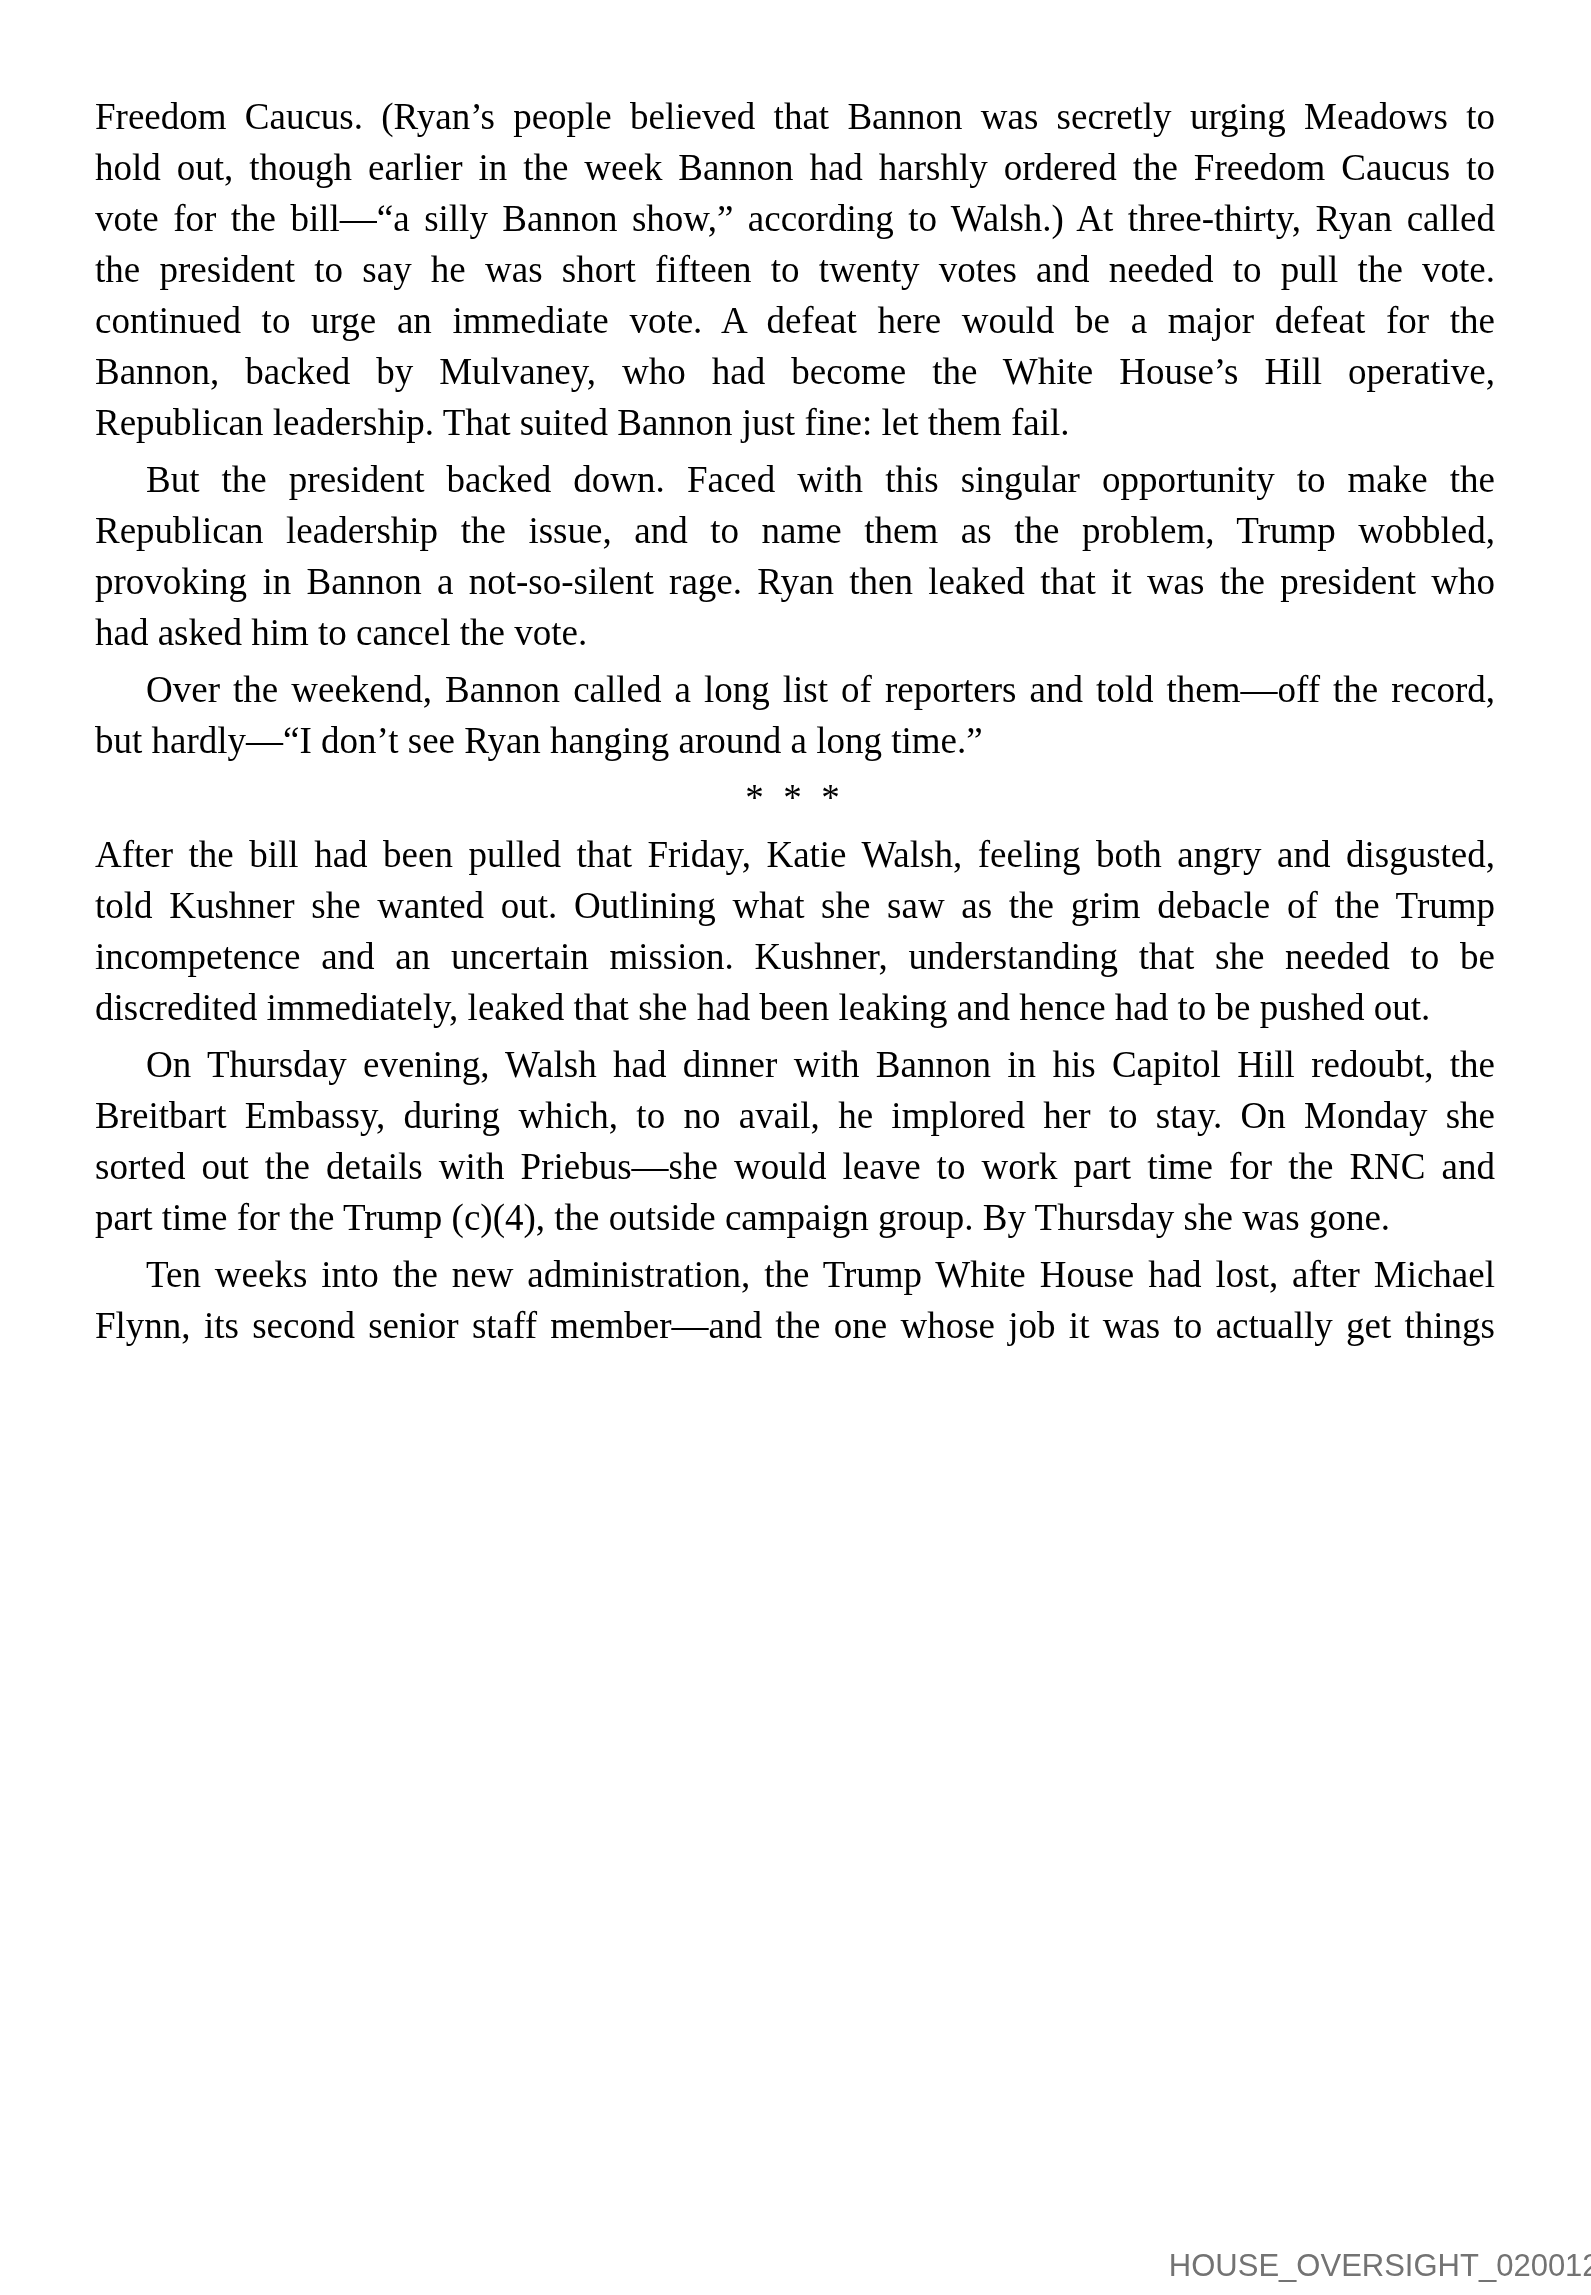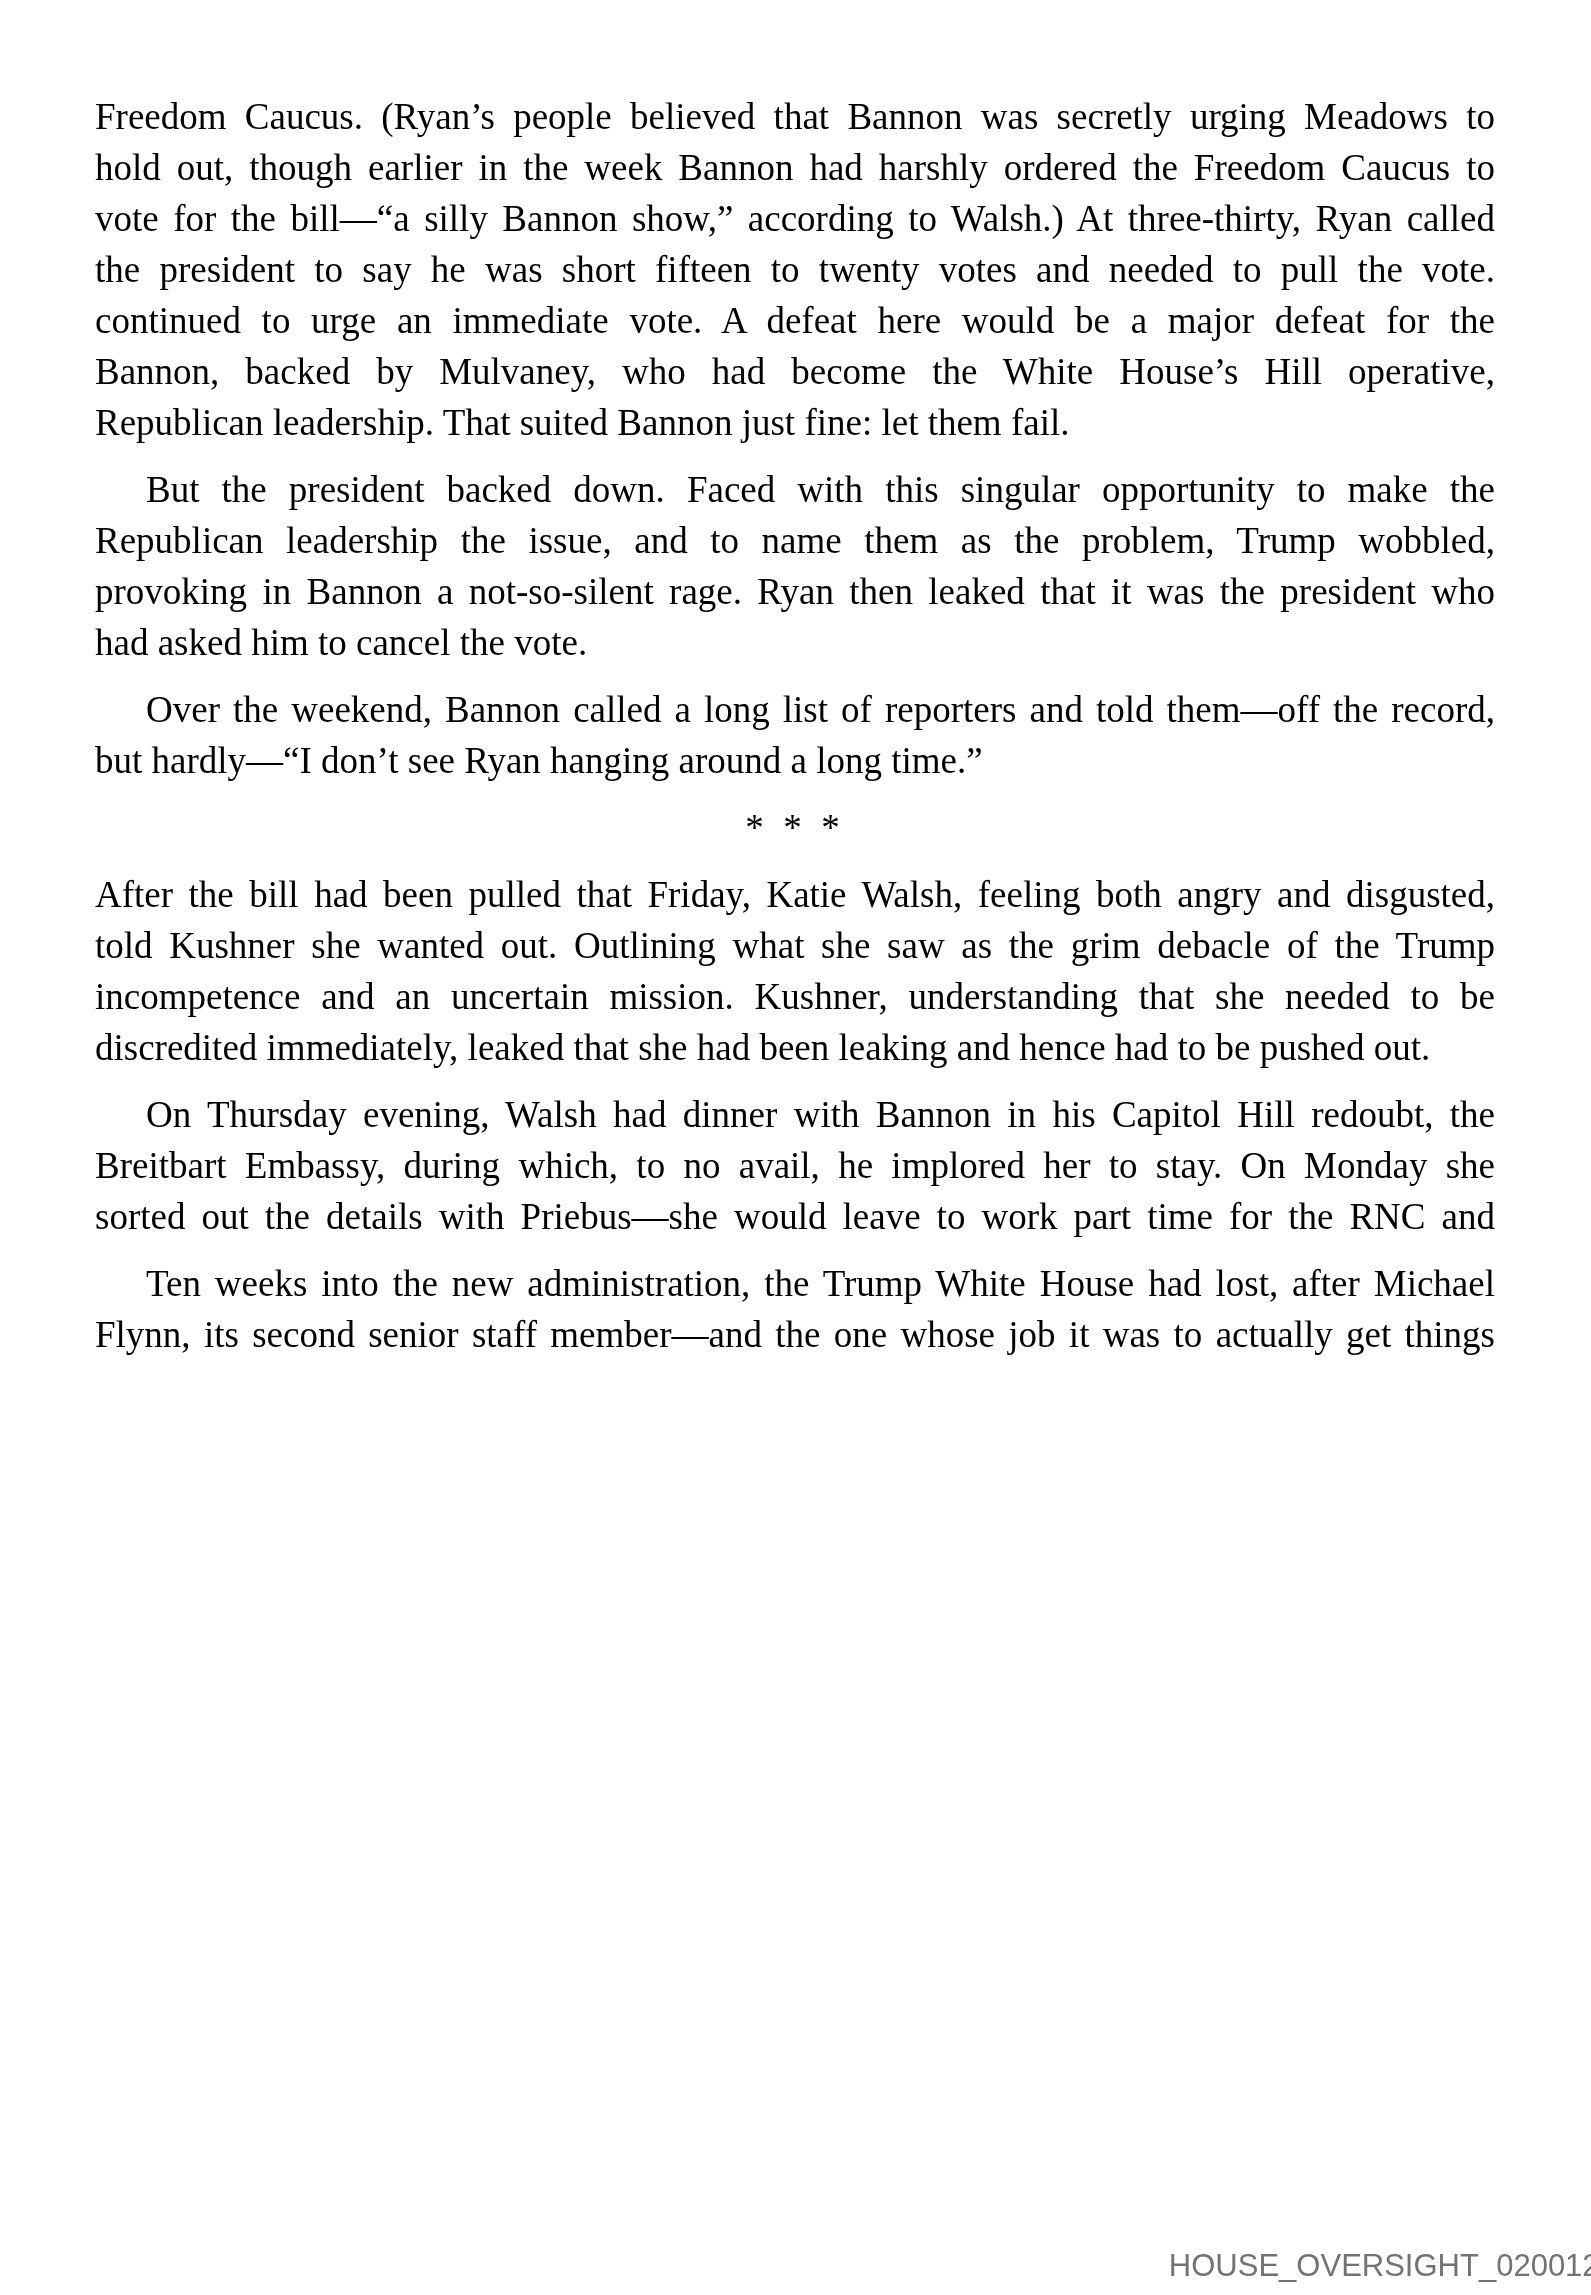--- a/index.html
+++ b/index.html
@@ -18,21 +18,21 @@
     padding-left: 32px;
   }
   .text-column {
     position: absolute;
     left: 95px;
     top: 0;
     width: 1400px;
     padding-top: 91px;
   }
   .block + .block {
-    margin-top: 16px;
+    margin-top: 6px;
     font-family: Liberation Serif, serif;
   }
   .line {
     font-size: 37px;
     line-height: 51px;
     text-align: justify;
     text-align-last: justify;
     white-space: normal;
     hyphens: none;
     overflow-wrap: normal;
@@ -88,20 +88,21 @@
       <div class="block paragraph">
         <div class="line">After the bill had been pulled that Friday, Katie Walsh, feeling both angry and disgusted,</div>
         <div class="line">told Kushner she wanted out. Outlining what she saw as the grim debacle of the Trump</div>
         <div class="line">incompetence and an uncertain mission. Kushner, understanding that she needed to be</div>
         <div class="line last-line">discredited immediately, leaked that she had been leaking and hence had to be pushed out.</div>
       </div>
       <div class="block paragraph indented">
         <div class="line">On Thursday evening, Walsh had dinner with Bannon in his Capitol Hill redoubt, the</div>
         <div class="line">Breitbart Embassy, during which, to no avail, he implored her to stay. On Monday she</div>
         <div class="line">sorted out the details with Priebus—she would leave to work part time for the RNC and</div>
+        <div class="line last-line">part time for the Trump (c)(4), the outside campaign group. By Thursday she was gone.</div>
       </div>
       <div class="block paragraph indented">
         <div class="line">Ten weeks into the new administration, the Trump White House had lost, after Michael</div>
         <div class="line">Flynn, its second senior staff member—and the one whose job it was to actually get things</div>
       </div>
     </div>
   <div class="bates-stamp">HOUSE_OVERSIGHT_020012</div>
 </div>
 
 

